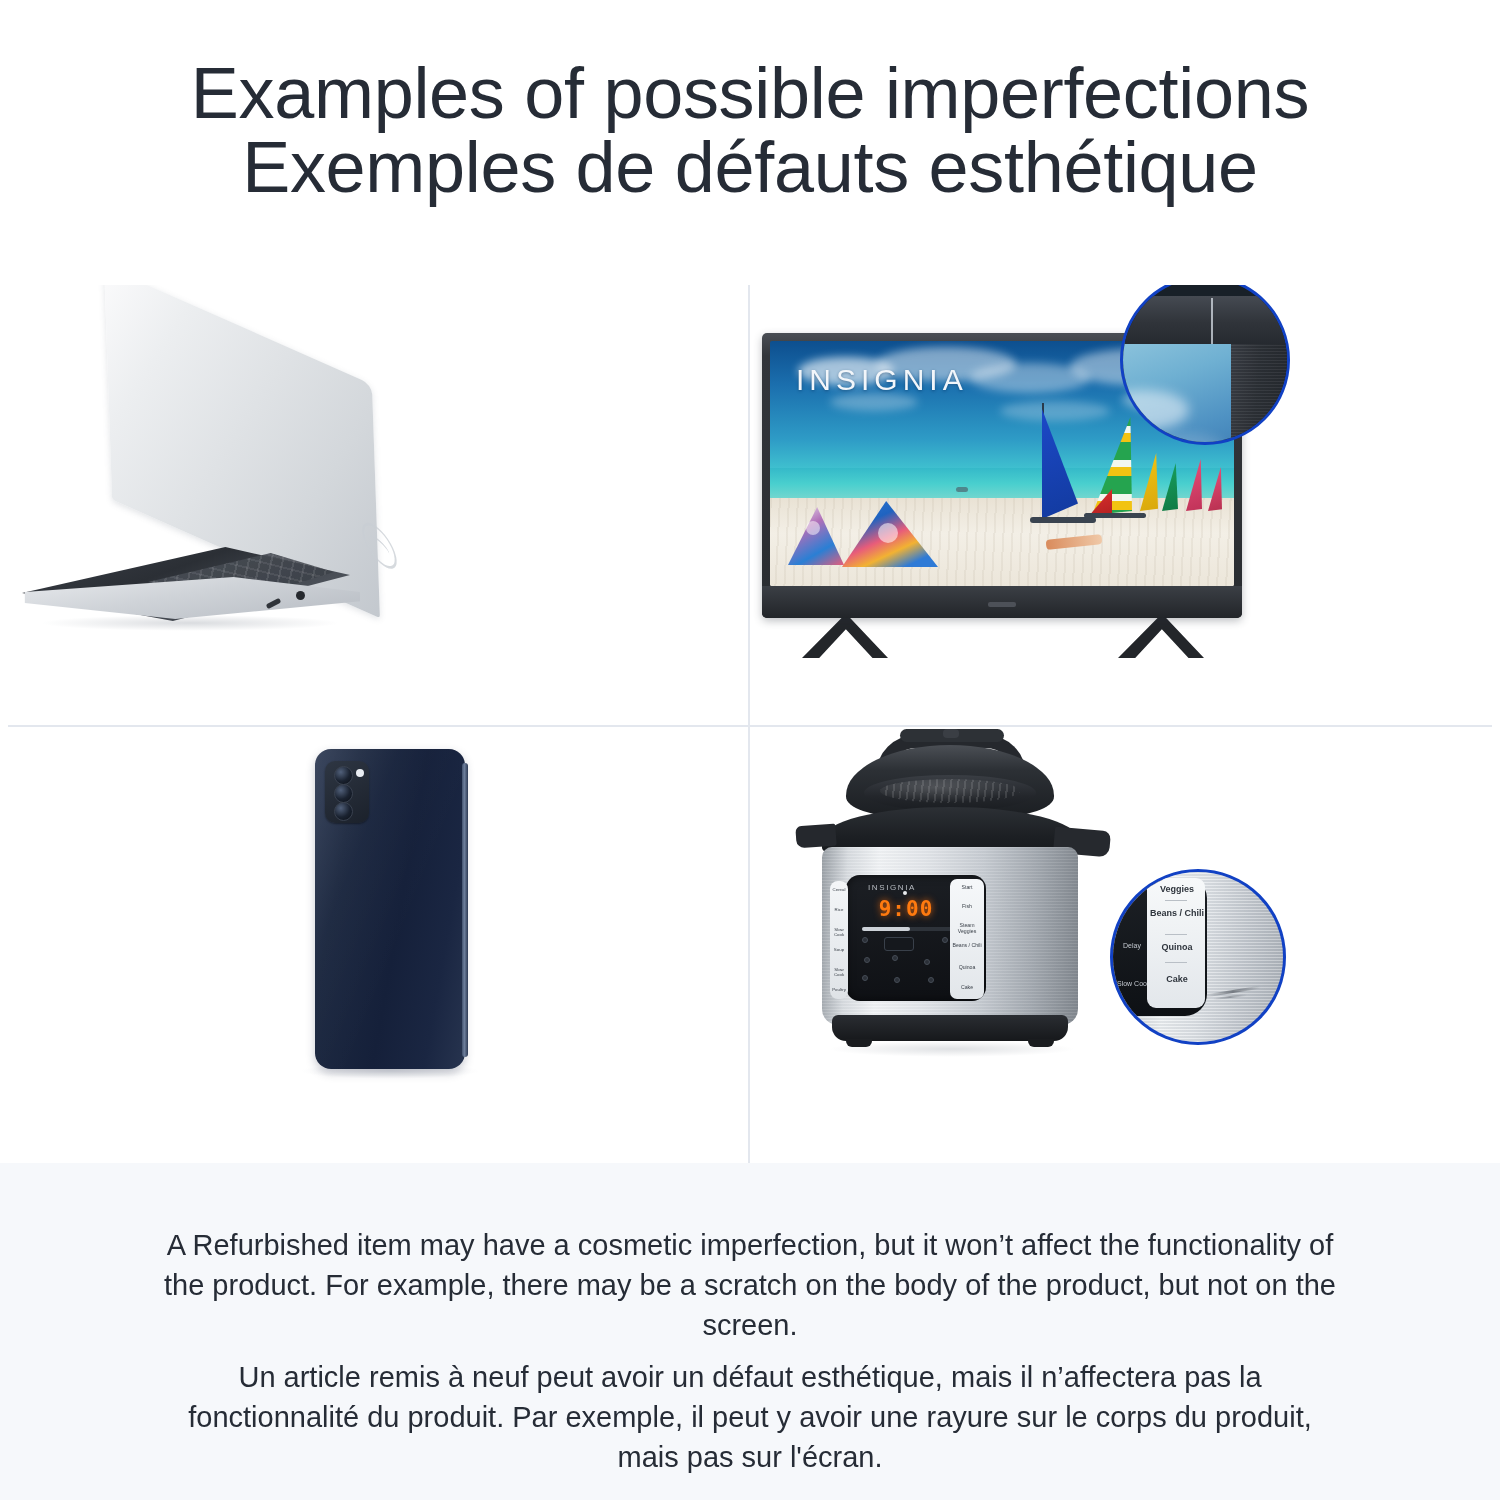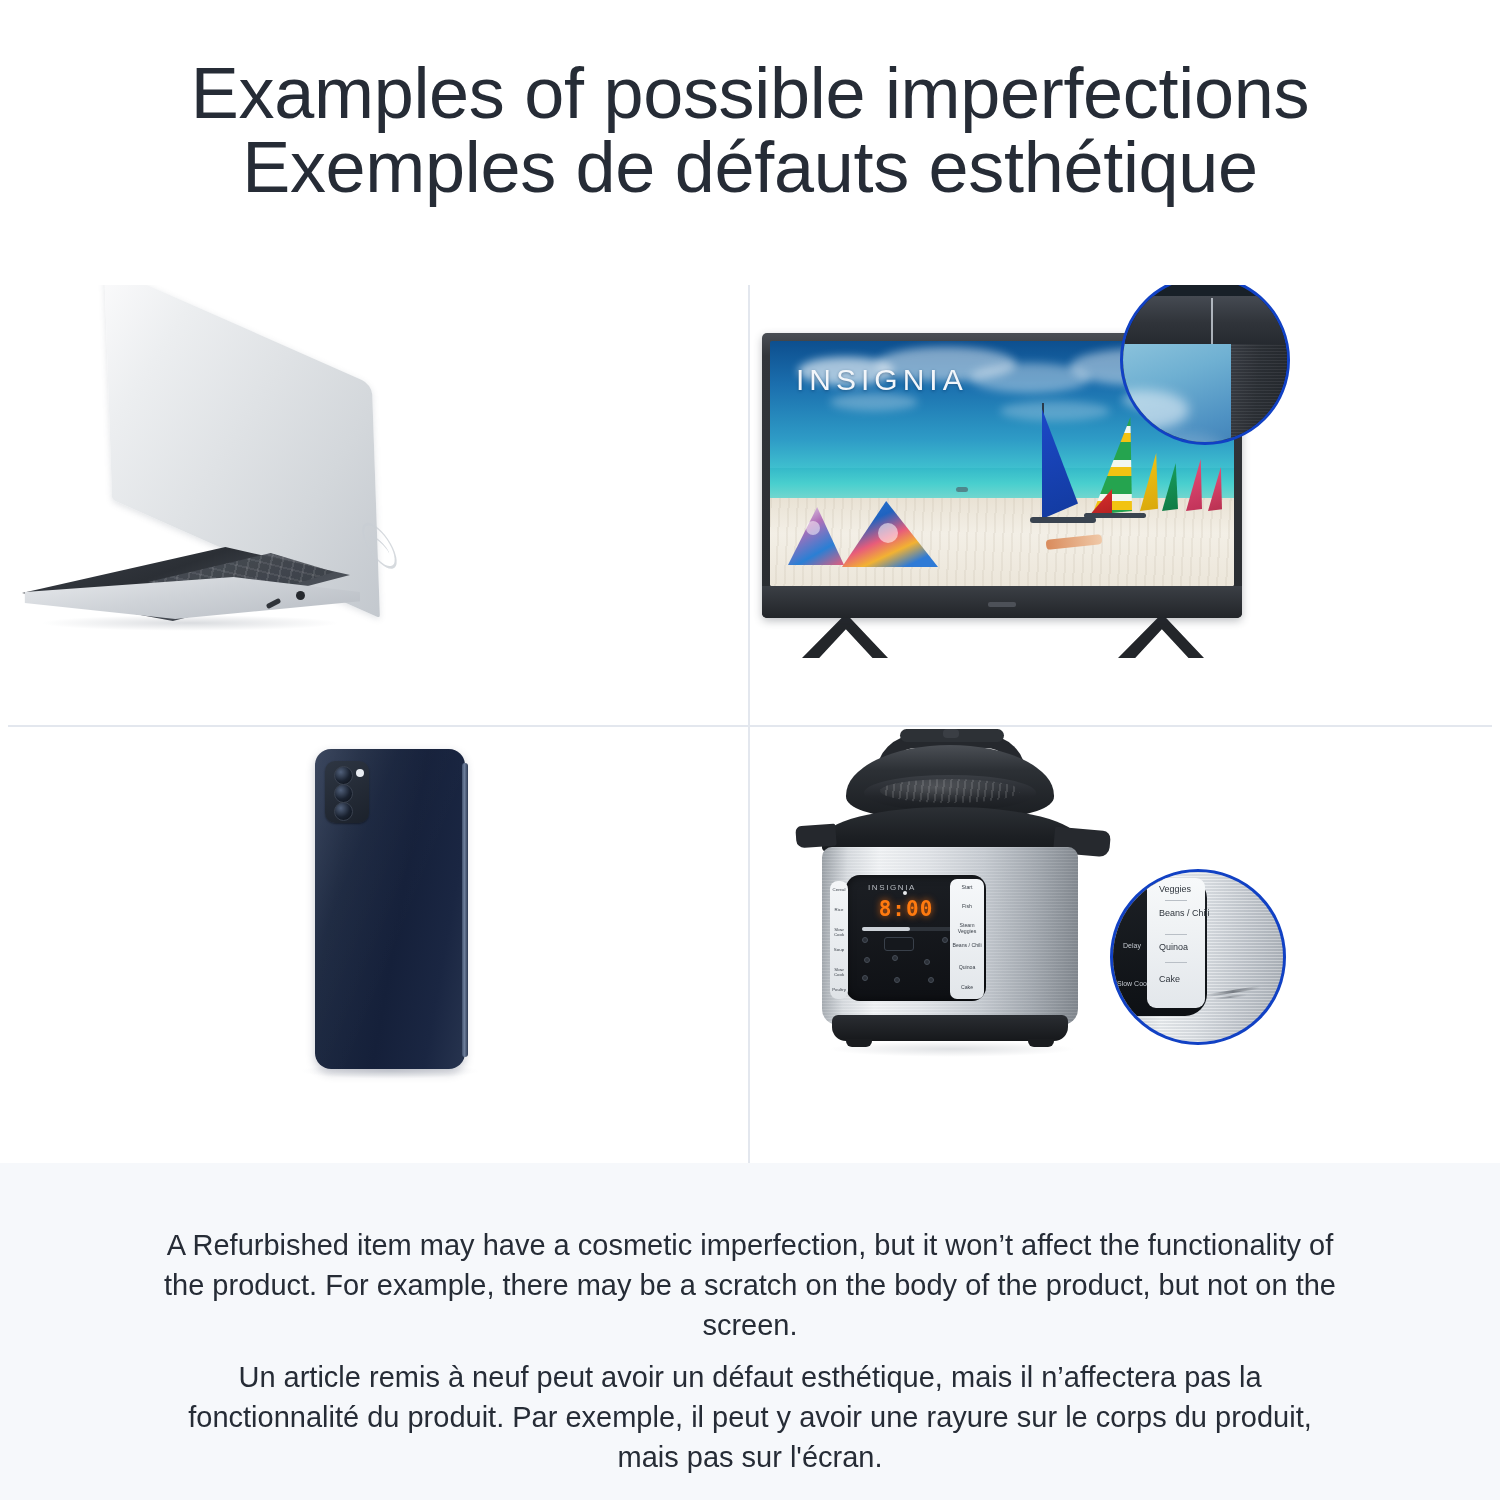--- a/index.html
+++ b/index.html
@@ -299,21 +299,21 @@
   }
   .mag-ck .z-panel{
     position:absolute;left:-34px;top:8px;width:128px;height:136px;
     background:linear-gradient(175deg,#1d2126,#0d1014);
     border-radius:0 18px 22px 0;
   }
   .mag-ck .z-col{
     position:absolute;left:34px;top:6px;width:58px;height:130px;
     background:linear-gradient(180deg,#f7f9fa,#e3e7eb);border-radius:9px;
   }
-  .mag-ck .z-lbl{position:absolute;left:12px;width:58px;text-align:left;color:#2f353d;font-size:9px;line-height:10px;}
+  .mag-ck .z-lbl{position:absolute;left:1px;width:58px;text-align:center;color:#2f353d;font-size:9px;line-height:10px;font-weight:bold;}
   .mag-ck .z-sep{position:absolute;left:18px;width:22px;height:1px;background:#b9bfc6;}
   .mag-ck .z-ptxt{position:absolute;color:#c3c8cf;font-size:7px;}
   .mag-ck .z-scratch{
     position:absolute;left:92px;top:118px;width:56px;height:3px;
     background:linear-gradient(90deg,rgba(90,96,104,0),rgba(70,76,84,.62),rgba(90,96,104,0));
     transform:rotate(-9deg);filter:blur(.3px);
   }
   .mag-ck .z-scratch2{
     position:absolute;left:100px;top:124px;width:34px;height:2px;
     background:linear-gradient(90deg,rgba(90,96,104,0),rgba(80,86,94,.45),rgba(90,96,104,0));
@@ -453,21 +453,21 @@
         <div class="ck-collar"></div>
         <div class="ck-earl"></div>
         <div class="ck-earr"></div>
 
         <div class="ck-body"></div>
         <div class="ck-brush"></div>
 
         <div class="ck-panel">
           <div class="ck-brand">INSIGNIA</div>
           <div class="ck-dot"></div>
-          <div class="ck-disp">8:00</div>
+          <div class="ck-disp">9:00</div>
           <div class="ck-bar">
               <div class="ck-bar-f"></div>
             </div>
           <div class="ck-minibtn" style="left:38px;top:62px;"></div>
           <div class="ck-key" style="left:16px;top:62px;"></div>
           <div class="ck-key" style="left:96px;top:62px;"></div>
           <div class="ck-key" style="left:18px;top:82px;"></div>
           <div class="ck-key" style="left:46px;top:80px;"></div>
           <div class="ck-key" style="left:78px;top:84px;"></div>
           <div class="ck-key" style="left:16px;top:100px;"></div>

